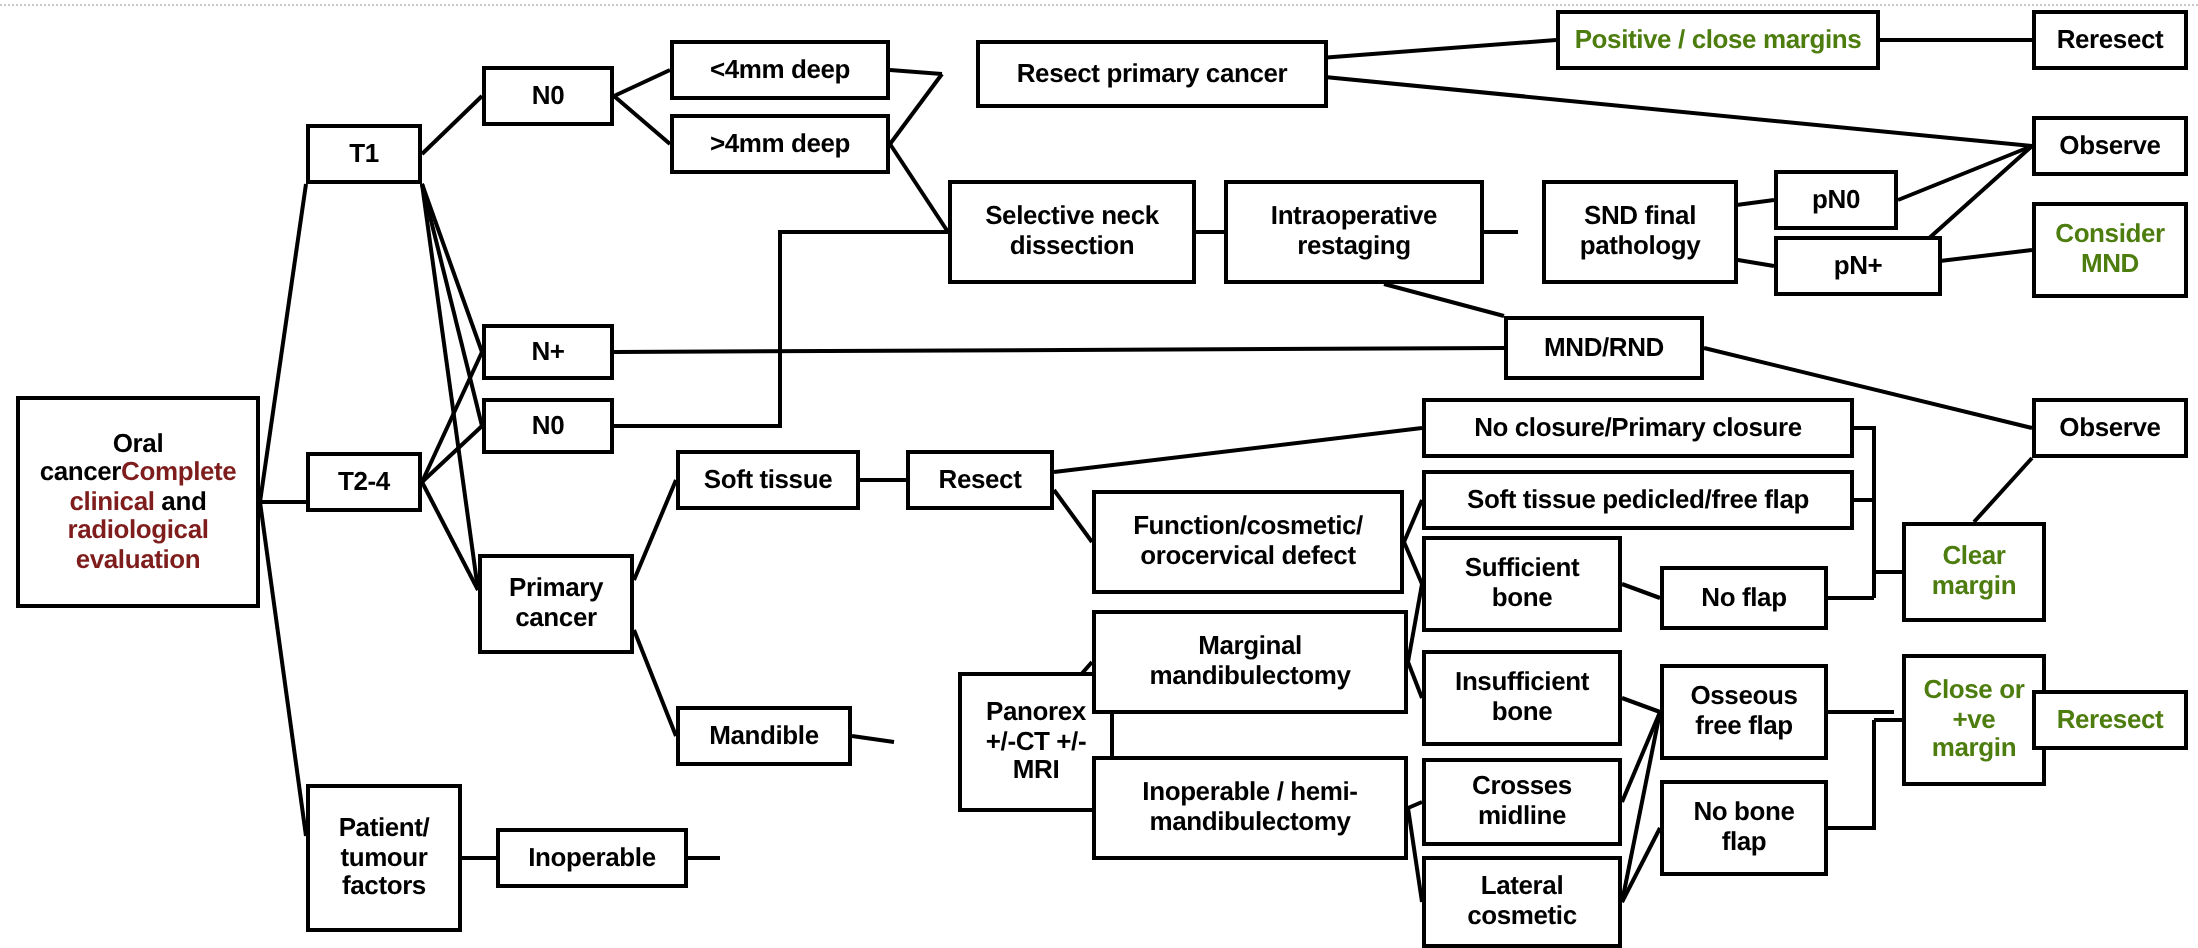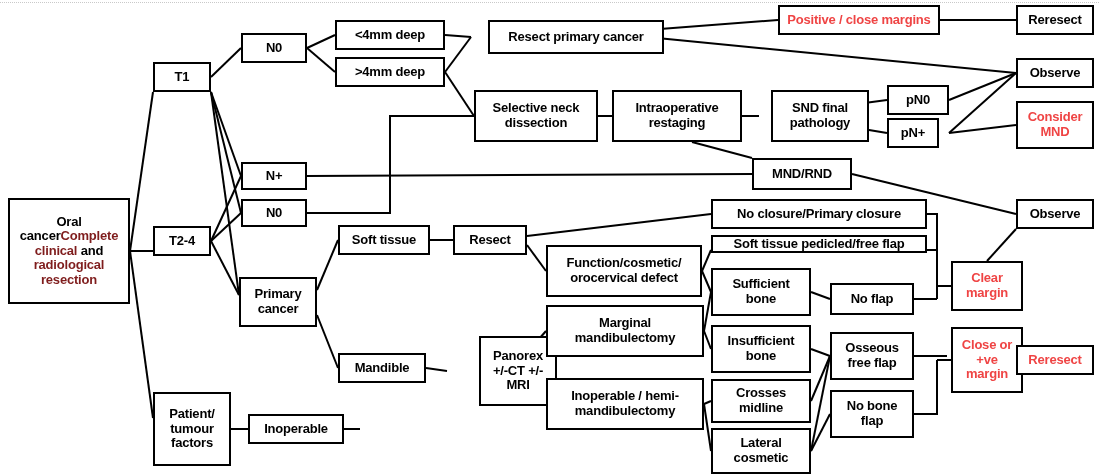--- a/index.html
+++ b/index.html
@@ -27,21 +27,21 @@
     justify-content:center;
     text-align:center;
     font-weight:bold;
     font-size:13px;
     line-height:1.12;
     color:#000000;
     letter-spacing:-0.2px;
     padding:1px 3px;
     z-index:5;
   }
-  .node.blue{ color:#ef4444; }
+  .node.blue{ color:#4d7c0f; }
   .node .rt{ display:block; }
   .node .rt .b{ color:#7f1d1d; }
   .node .rt .k{ color:#000000; }
   .fs13{font-size:13px;}
   .topline{
     position:absolute;
     left:0; top:2px;
     width:1099px;
     height:1px;
     border-top:1px dotted #c9c9c9;
@@ -108,21 +108,21 @@
       <path d="M811,451 L830,414" fill="none" stroke="#000000" stroke-width="2" stroke-linecap="butt"></path>
       <path d="M914,299 L937,299" fill="none" stroke="#000000" stroke-width="2" stroke-linecap="butt"></path>
       <path d="M914,356 L947,356" fill="none" stroke="#000000" stroke-width="2" stroke-linecap="butt"></path>
       <path d="M914,414 L937,414 L937,360" fill="none" stroke="#000000" stroke-width="2" stroke-linecap="butt"></path>
       <path d="M937,286 L951,286" fill="none" stroke="#000000" stroke-width="2" stroke-linecap="butt"></path>
       <path d="M937,360 L951,360" fill="none" stroke="#000000" stroke-width="2" stroke-linecap="butt"></path>
       <path d="M1023,360 L1016,360" fill="none" stroke="#000000" stroke-width="2" stroke-linecap="butt"></path>
       <path d="M1016,229 L987,261" fill="none" stroke="#000000" stroke-width="2" stroke-linecap="butt"></path>
     </svg>
 <div class="node fs13" style="left: 8px; top: 198px; width: 122px; height: 106px;">
-      <span class="rt"><span class="k">Oral cancer</span><span class="b">Complete clinical</span><span class="k"> and </span><span class="b">radiological resection</span></span>
+      <span class="rt"><span class="k">Oral cancer</span><span class="b">Complete clinical</span><span class="k"> and </span><span class="b">radiological evaluation</span></span>
     </div>
     <div class="node fs13" style="left: 153px; top: 62px; width: 58px; height: 30px;">
       <span class="rt">T1</span>
     </div>
     <div class="node fs13" style="left: 153px; top: 226px; width: 58px; height: 30px;">
       <span class="rt">T2-4</span>
     </div>
     <div class="node fs13" style="left: 153px; top: 392px; width: 78px; height: 74px;">
       <span class="rt">Patient/ tumour factors</span>
     </div>
@@ -176,21 +176,21 @@
     </div>
     <div class="node fs13" style="left: 612px; top: 90px; width: 130px; height: 52px;">
       <span class="rt">Intraoperative restaging</span>
     </div>
     <div class="node fs13" style="left: 752px; top: 158px; width: 100px; height: 32px;">
       <span class="rt">MND/RND</span>
     </div>
     <div class="node fs13" style="left: 711px; top: 199px; width: 216px; height: 30px;">
       <span class="rt">No closure/Primary closure</span>
     </div>
-    <div class="node fs13" style="left: 711px; top: 235px; width: 216px; height: 18px;">
+    <div class="node fs13" style="left: 711px; top: 235px; width: 216px; height: 30px;">
       <span class="rt">Soft tissue pedicled/free flap</span>
     </div>
     <div class="node fs13" style="left: 711px; top: 268px; width: 100px; height: 48px;">
       <span class="rt">Sufficient bone</span>
     </div>
     <div class="node fs13" style="left: 711px; top: 325px; width: 100px; height: 48px;">
       <span class="rt">Insufficient bone</span>
     </div>
     <div class="node fs13" style="left: 711px; top: 379px; width: 100px; height: 44px;">
       <span class="rt">Crosses midline</span>
@@ -206,21 +206,21 @@
     </div>
     <div class="node fs13" style="left: 830px; top: 332px; width: 84px; height: 48px;">
       <span class="rt">Osseous free flap</span>
     </div>
     <div class="node fs13" style="left: 830px; top: 390px; width: 84px; height: 48px;">
       <span class="rt">No bone flap</span>
     </div>
     <div class="node fs13" style="left: 887px; top: 85px; width: 62px; height: 30px;">
       <span class="rt">pN0</span>
     </div>
-    <div class="node fs13" style="left: 887px; top: 118px; width: 52px; height: 30px;">
+    <div class="node fs13" style="left: 887px; top: 118px; width: 84px; height: 30px;">
       <span class="rt">pN+</span>
     </div>
     <div class="node fs13 blue" style="left: 951px; top: 261px; width: 72px; height: 50px;">
       <span class="rt">Clear margin</span>
     </div>
     <div class="node fs13 blue" style="left: 951px; top: 327px; width: 72px; height: 66px;">
       <span class="rt">Close or +ve margin</span>
     </div>
     <div class="node fs13 blue" style="left: 778px; top: 5px; width: 162px; height: 30px;">
       <span class="rt">Positive / close margins</span>

